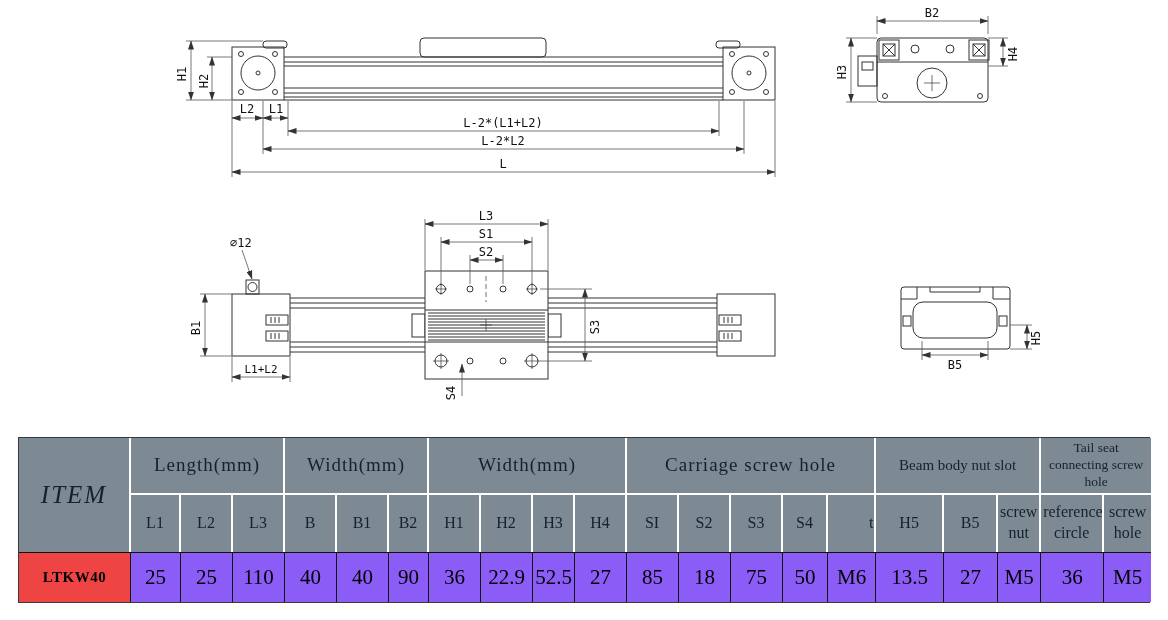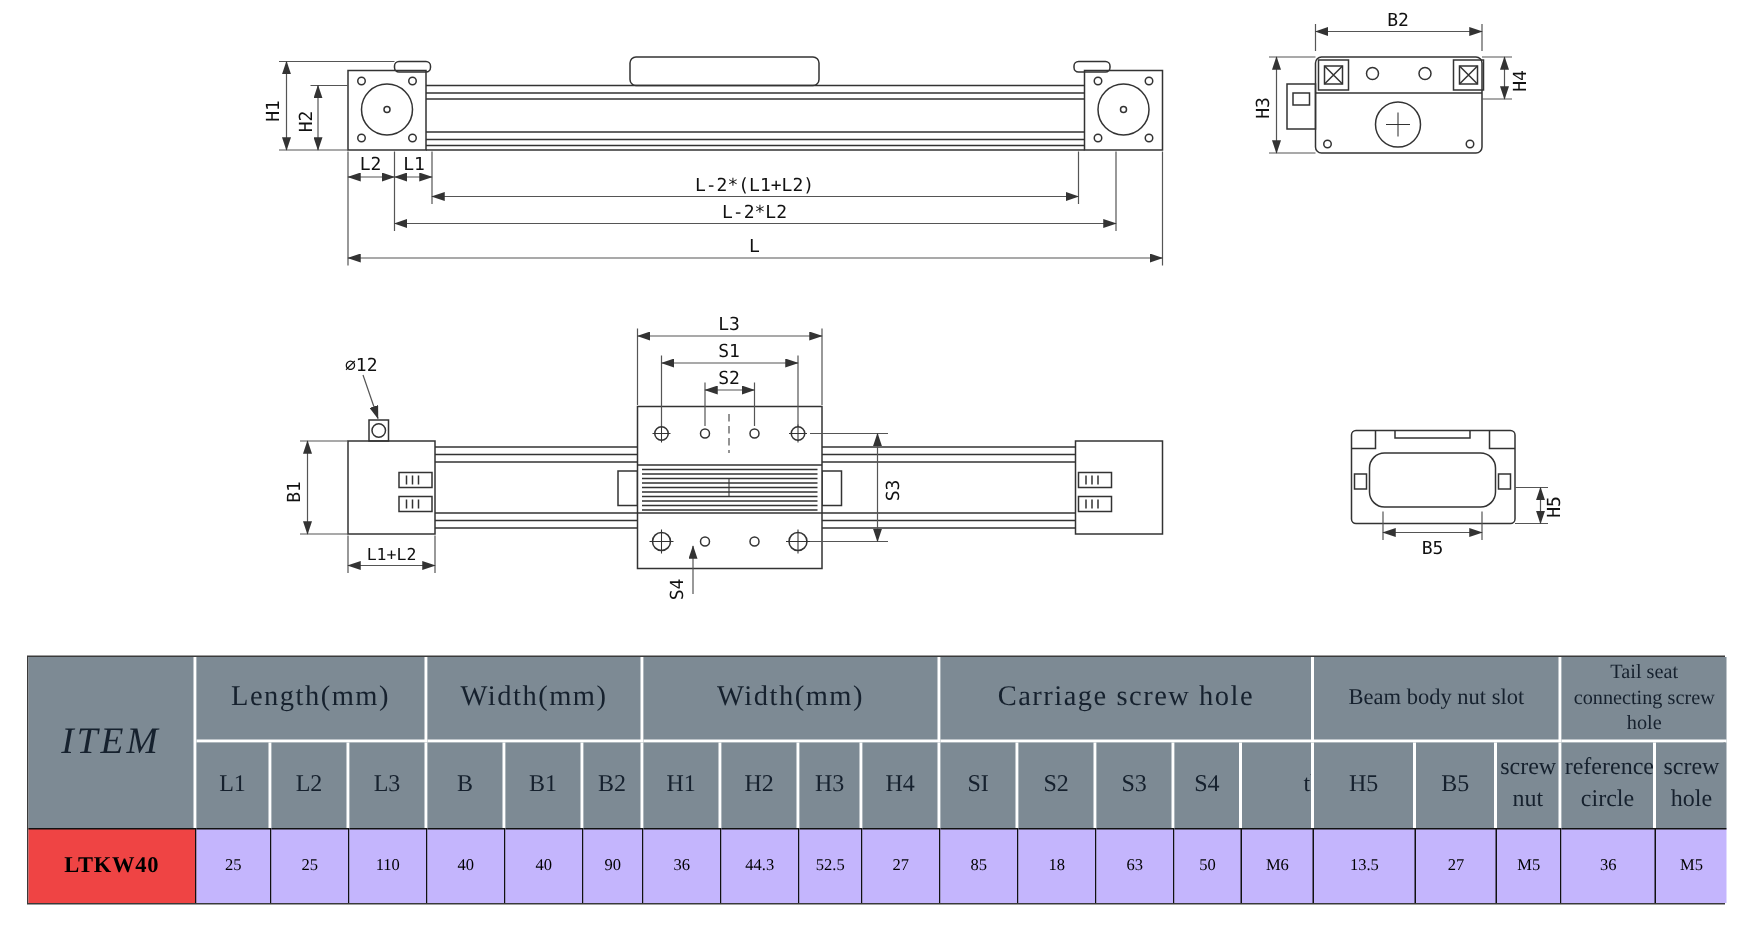--- a/index.html
+++ b/index.html
@@ -17,22 +17,22 @@
   .spec th:last-child { border-right:none; }
   .spec tr.groups th { height:54px; }
   .spec tr.cols th { border-bottom:none; height:57px; font-size:16px; }
   .spec th.item { font-size:25px; letter-spacing:2px; border-bottom:none;font-style:italic; }
   .spec th.g  { font-size:19px; letter-spacing:1px;margin-top:44px; }
   .spec th.g-sm { font-size:15px; letter-spacing:0; }
   .spec th.g-xs { font-size:13.5px; letter-spacing:0; line-height:1.25; }
   .spec th.c-md { font-size:13px;padding-left:41px; }
   .spec th.c-sm { font-size:12px; line-height:1.3; }
   .spec th.c-xs { font-size:11px; line-height:1.3; }
-  .spec td { background:#c4b5fd; border-top:1.5px solid #111; border-right:1px solid #111;
-             height:50px; text-align:center; vertical-align:middle; font-size:11px; color:#000; }
+  .spec td { background:#8b5cf6; border-top:1.5px solid #111; border-right:1px solid #111;
+             height:50px; text-align:center; vertical-align:middle; font-size:21px; color:#000; }
   .spec td:last-child { border-right:none; }
   .spec td.model { background:#ef4444; font-weight:bold; font-size:15px; letter-spacing:0.5px; }
 </style>
 </head>
 <body>
 
 <div class="stage">
 
   <svg class="drawings" width="1168" height="434" viewBox="0 0 1168 434">
     <defs>
@@ -252,26 +252,26 @@
         </tr>
         <tr class="data">
           <td class="model">LTKW40</td>
           <td>25</td>
           <td>25</td>
           <td>110</td>
           <td>40</td>
           <td>40</td>
           <td>90</td>
           <td>36</td>
-          <td>44.3</td>
+          <td>22.9</td>
           <td>52.5</td>
           <td>27</td>
           <td>85</td>
           <td>18</td>
-          <td>63</td>
+          <td>75</td>
           <td>50</td>
           <td>M6</td>
           <td>13.5</td>
           <td>27</td>
           <td>M5</td>
           <td>36</td>
           <td>M5</td>
         </tr>
       </tbody>
     </table>

